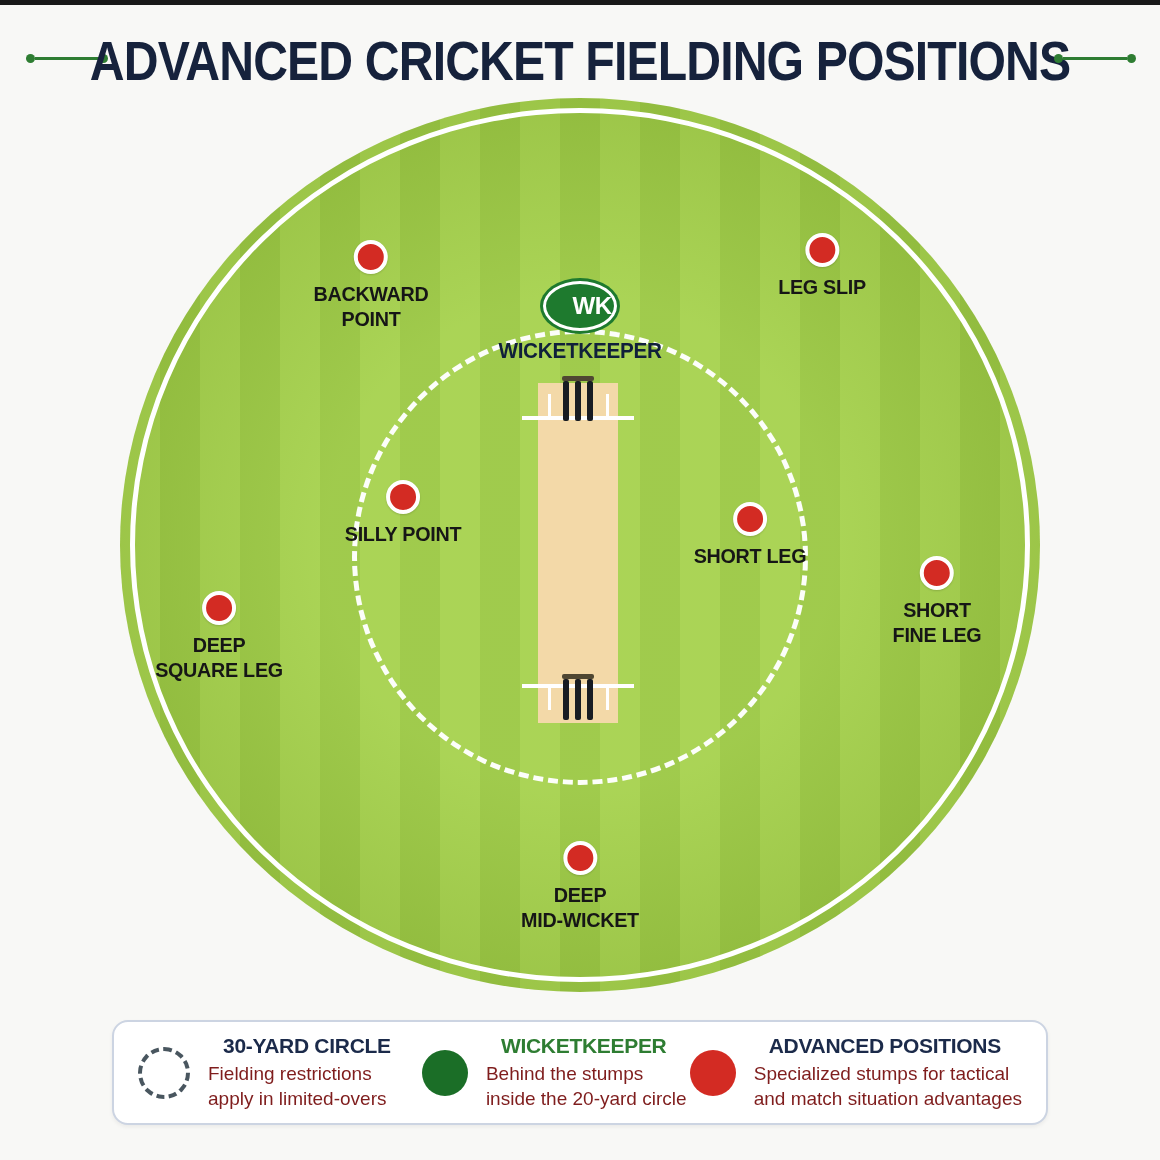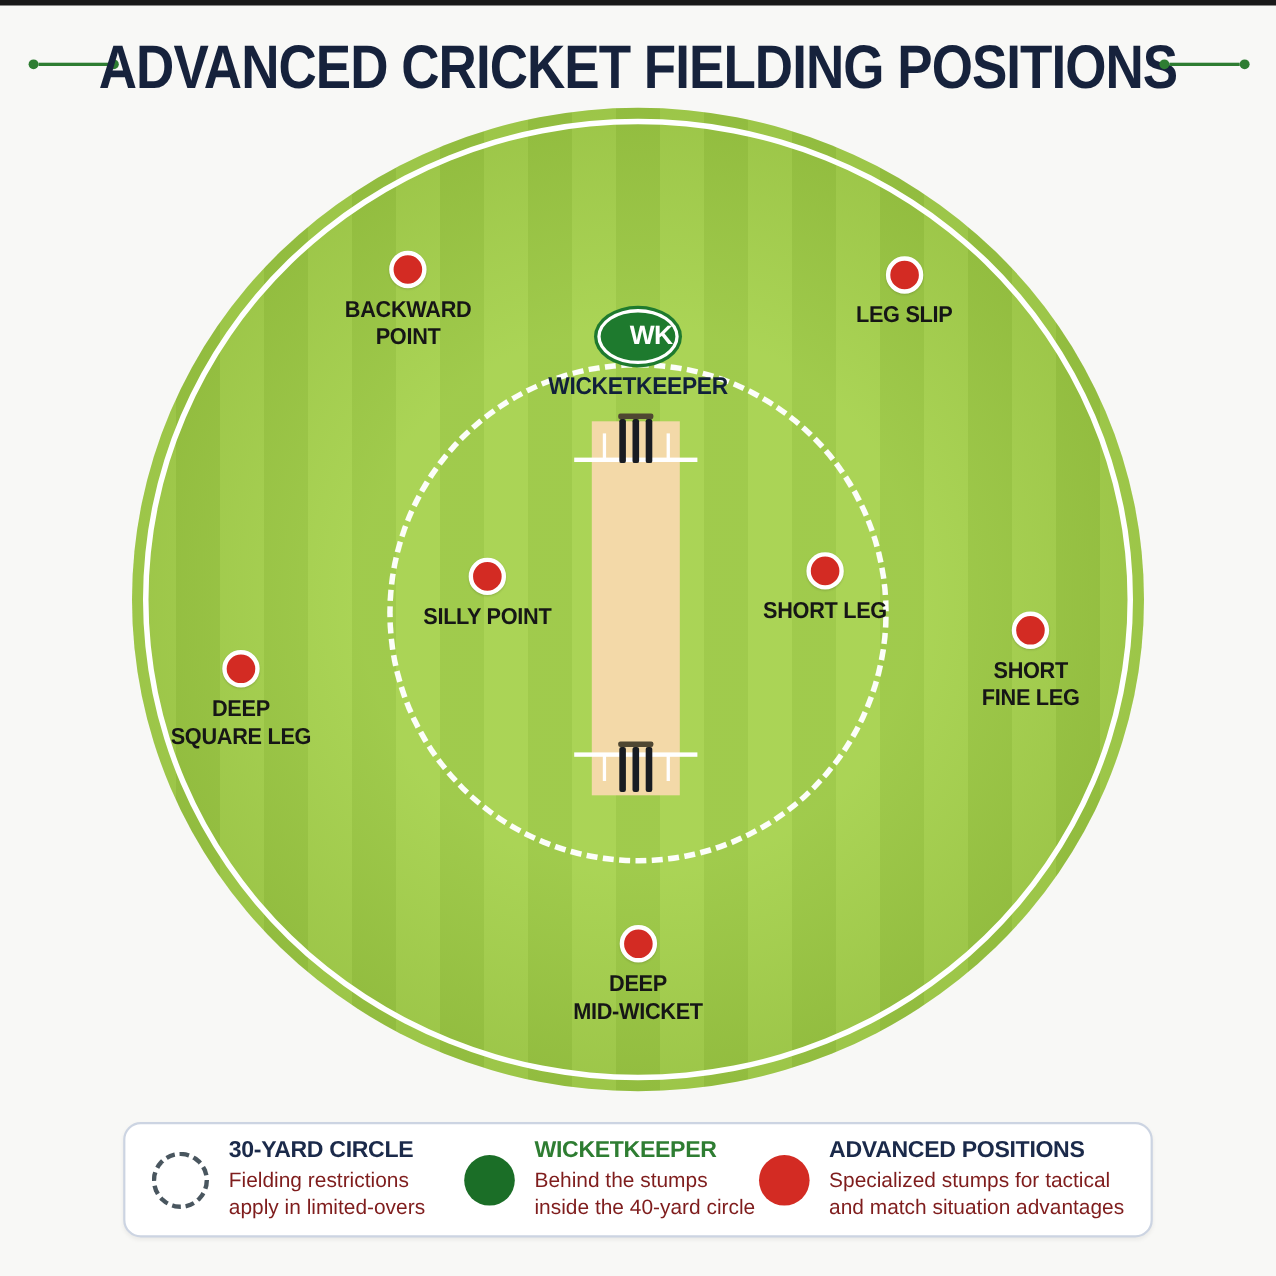--- a/index.html
+++ b/index.html
@@ -85,21 +85,21 @@
     left:112px;top:1020px;width:936px;height:105px;background:#ffffff;
     border:2px solid #ccd4e2;border-radius:16px;box-sizing:border-box;
     box-shadow:0 2px 4px rgba(0,0,0,0.06);
     display:flex;align-items:center;padding:0 24px;
   }
   .legend-item{display:flex;align-items:center;}
   .legend-item .l-icon{flex:none;margin-right:18px;}
   .icon-dashed{width:52px;height:52px;border-radius:50%;border:4px dashed #49565f;box-sizing:border-box;}
   .icon-green{width:46px;height:46px;border-radius:50%;background:#1b6e27;}
   .icon-red{width:46px;height:46px;border-radius:50%;background:#d32b23;}
-  .l-title{font-weight:bold;font-size:21px;letter-spacing:-0.3px;margin-bottom:3px;white-space:nowrap;}
+  .l-title{font-weight:bold;font-size:21px;letter-spacing:-0.3px;margin-bottom:3px;white-space:nowrap;margin-left:15px;}
   .l-title.navy{color:#1b2a4a;}
   .l-title.green{color:#2e7d32;}
   .l-desc{font-size:19px;line-height:25px;color:#7f1d1d;white-space:nowrap;}
   .legend-item-1{width:318px;}
   .legend-item-2{width:300px;}
   .legend-item-3{flex:1;}
 </style>
 </head>
 <body>
 
@@ -142,37 +142,37 @@
   <span class="stump"></span>
   <span class="stump"></span>
   <span class="stump"></span>
 </div>
 
 <div class="abs wk-marker">
   <span>WK</span>
 </div>
 <div class="abs wk-label">WICKETKEEPER</div>
 
-<div class="abs pos" style="left:371px;top:228px;">
+<div class="abs pos" style="left:371px;top:240px;">
   <div class="pos-dot"></div>
   <div class="pos-label">
     <span>BACKWARD</span>
     <span>POINT</span>
   </div>
 </div>
 
 <div class="abs pos" style="left:775px;top:233px;margin-left:47px;">
   <div class="pos-dot"></div>
   <div class="pos-label">
     <span>LEG SLIP</span>
 
   </div>
 </div>
 
-<div class="abs pos" style="left:403px;top:507px;margin-left:40px;">
+<div class="abs pos" style="left:403px;top:480px;">
   <div class="pos-dot"></div>
   <div class="pos-label">
     <span>SILLY POINT</span>
 
   </div>
 </div>
 
 <div class="abs pos" style="left:750px;top:502px;">
   <div class="pos-dot"></div>
   <div class="pos-label">
@@ -215,21 +215,21 @@
         <div>apply in limited-overs</div>
       </div>
     </div>
   </div>
   <div class="legend-item legend-item-2">
     <div class="l-icon icon-green"></div>
     <div>
       <div class="l-title green">WICKETKEEPER</div>
       <div class="l-desc">
         <div>Behind the stumps</div>
-        <div>inside the 40-yard circle</div>
+        <div>inside the 20-yard circle</div>
       </div>
     </div>
   </div>
   <div class="legend-item legend-item-3">
     <div class="l-icon icon-red"></div>
     <div>
       <div class="l-title navy">ADVANCED POSITIONS</div>
       <div class="l-desc">
         <div>Specialized stumps for tactical</div>
         <div>and match situation advantages</div>

